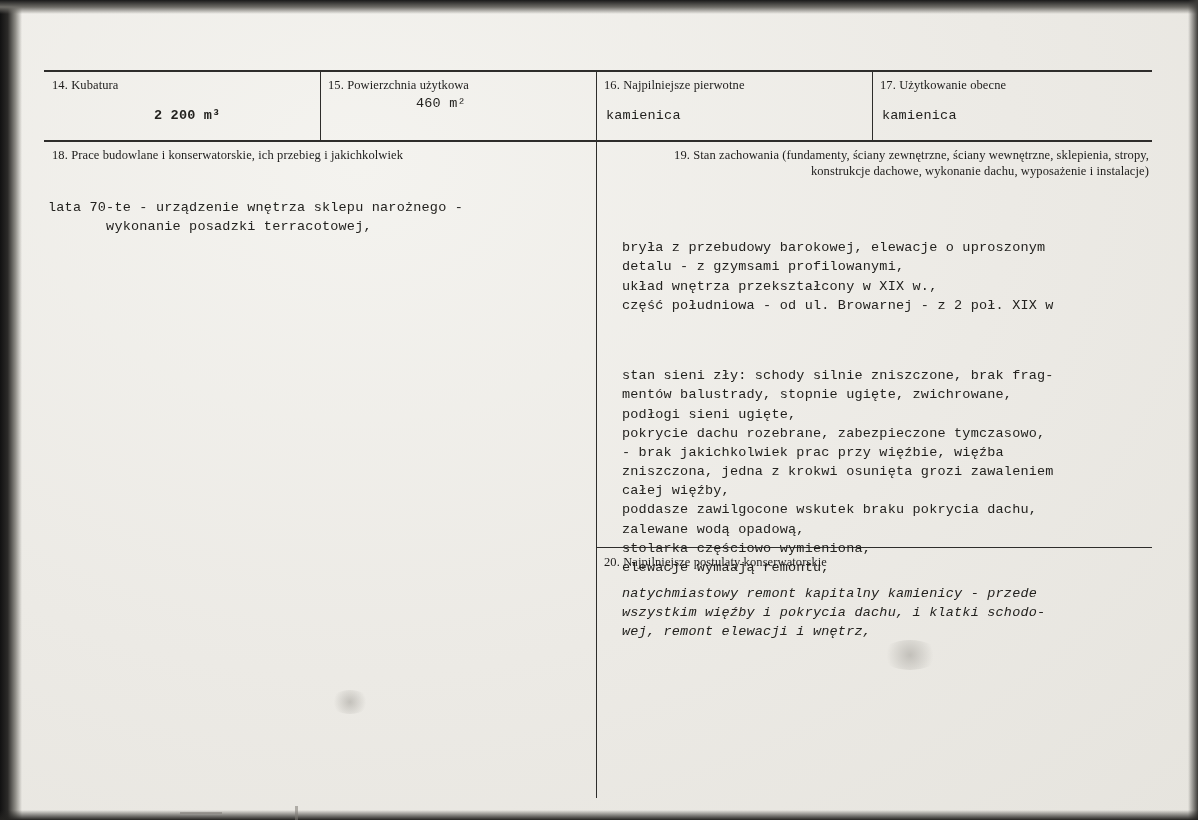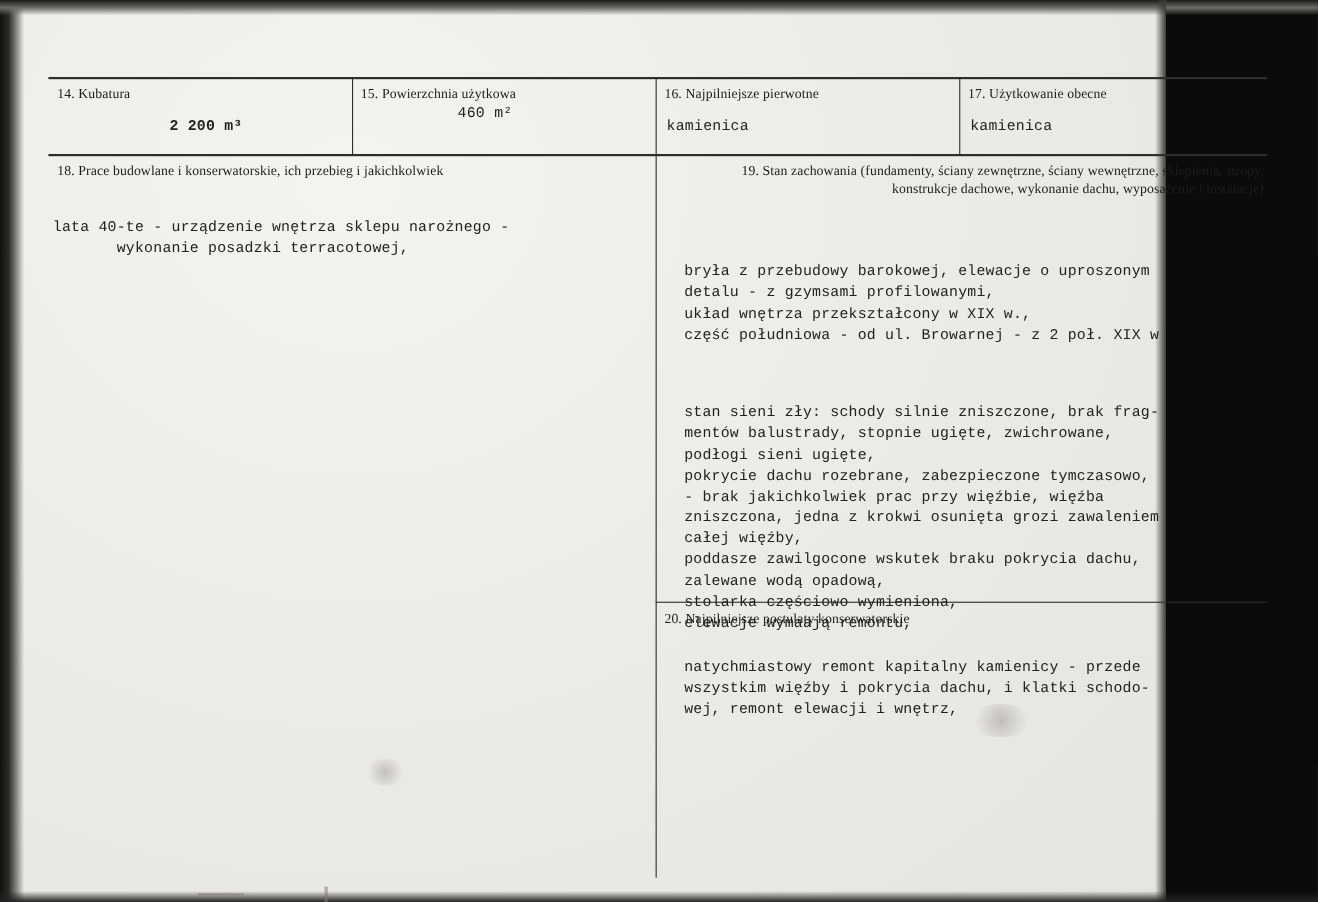--- a/index.html
+++ b/index.html
@@ -9,21 +9,21 @@
   }
   body {
     width: 1198px;
     height: 820px;
     overflow: hidden;
     font-family: "Liberation Serif", serif;
   }
   .page {
     position: absolute;
     left: 0; top: 0;
-    width: 1060px;
+    width: 1198px;
     height: 820px;
     background: #efeeea;
     background-image:
       radial-gradient(ellipse at 30% 20%, #f4f3ef 0%, #eceae5 55%, #e6e4de 100%);
   }
   
   .edge-left {
     position: absolute;
     left: 0; top: 0;
     width: 22px; height: 820px;
@@ -151,21 +151,21 @@
     <div class="cell-title" style="left:836px; top:8px; width:260px;">
       <span>17.</span>
       <span>Użytkowanie obecne</span>
     </div>
     <div class="typed" style="left:838px; top:36px; width:250px;">kamienica</div>
 
     <div class="cell-title" style="left:8px; top:78px; width:530px;">
       <span>18.</span>
       <span>Prace budowlane i konserwatorskie, ich przebieg i jakichkolwiek</span>
     </div>
-    <div class="typed" style="left:4px; top:128px; width:545px;">lata 40-te - urządzenie wnętrza sklepu narożnego -
+    <div class="typed" style="left:4px; top:128px; width:545px;">lata 70-te - urządzenie wnętrza sklepu narożnego -
        wykonanie posadzki terracotowej,</div>
 
     <div class="cell-title" style="left:560px; top:78px; width:545px;text-align:right;">
       <span>19.</span>
       <span>Stan zachowania (fundamenty, ściany zewnętrzne, ściany wewnętrzne, sklepienia, stropy,</span>
       <span class="sub">konstrukcje dachowe, wykonanie dachu, wyposażenie i instalacje)</span>
     </div>
     <div class="typed" style="left:578px; top:130px; width:530px;">
       <div class="para">bryła z przebudowy barokowej, elewacje o uproszonym
 detalu - z gzymsami profilowanymi,
@@ -181,18 +181,18 @@
 poddasze zawilgocone wskutek braku pokrycia dachu,
 zalewane wodą opadową,
 stolarka częściowo wymieniona,
 elewacje wymaają remontu,</div>
     </div>
 
     <div class="cell-title" style="left:560px; top:485px; width:540px;">
       <span>20.</span>
       <span>Najpilniejsze postulaty konserwatorskie</span>
     </div>
-    <div class="typed" style="left:578px; top:528px; width:520px;">natychmiastowy remont kapitalny kamienicy - przede
+    <div class="typed" style="left:578px; top:514px; width:520px;font-style:italic;">natychmiastowy remont kapitalny kamienicy - przede
 wszystkim więźby i pokrycia dachu, i klatki schodo-
 wej, remont elewacji i wnętrz,</div>
 
   </div>
 </div>
 
 </body></html>

